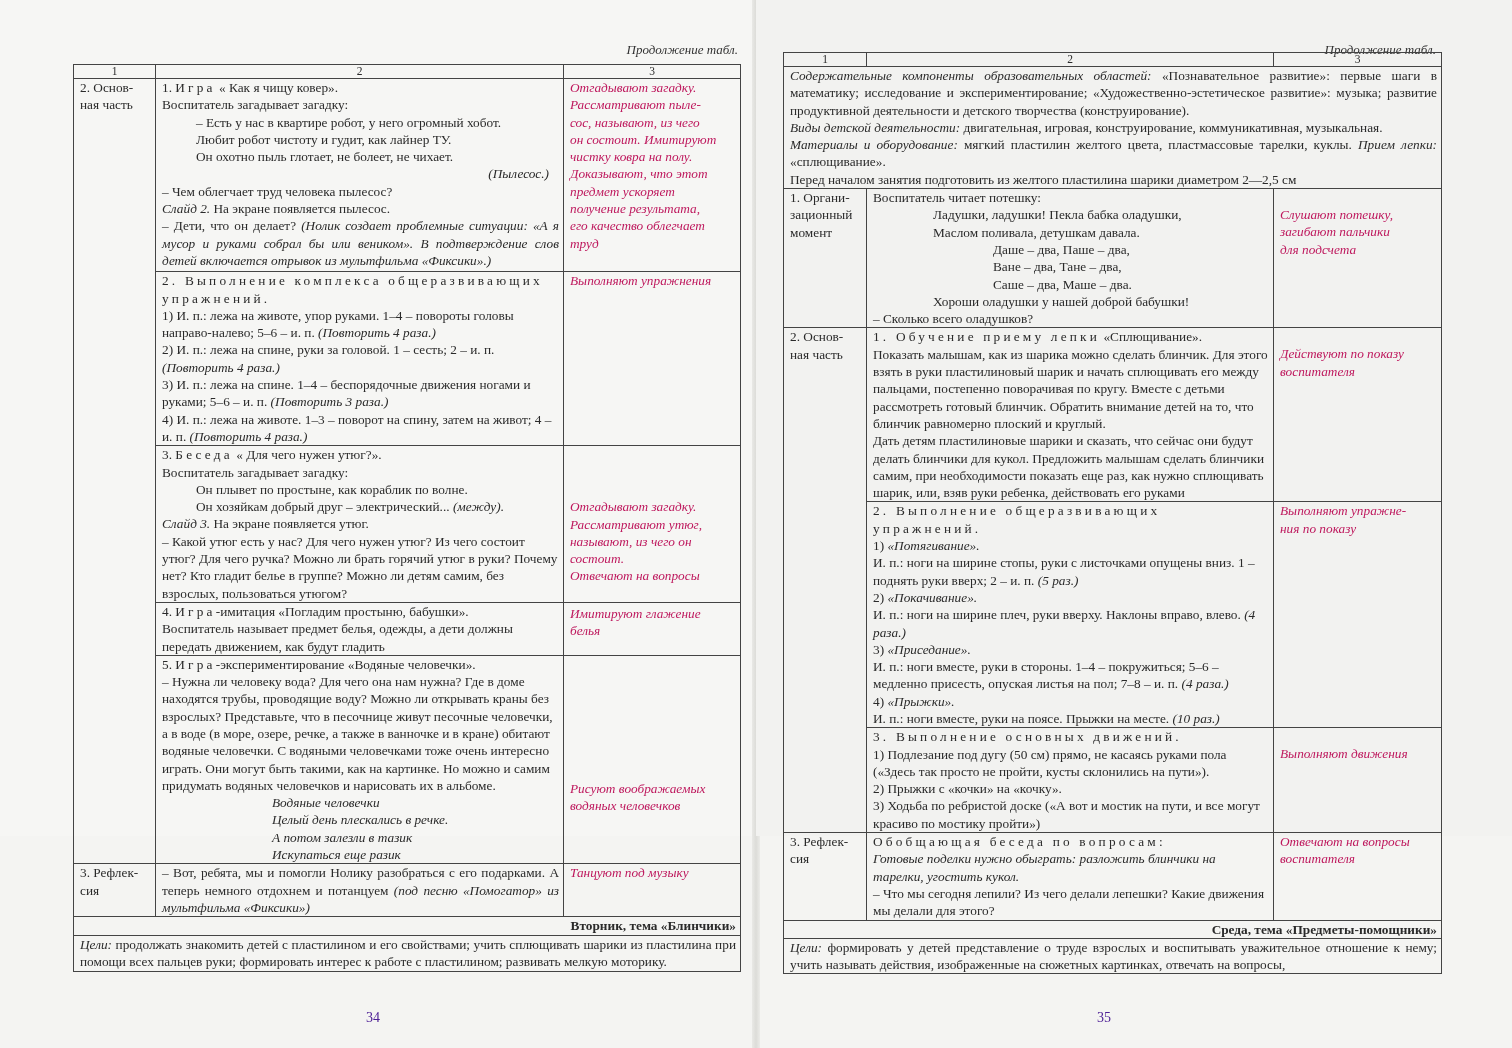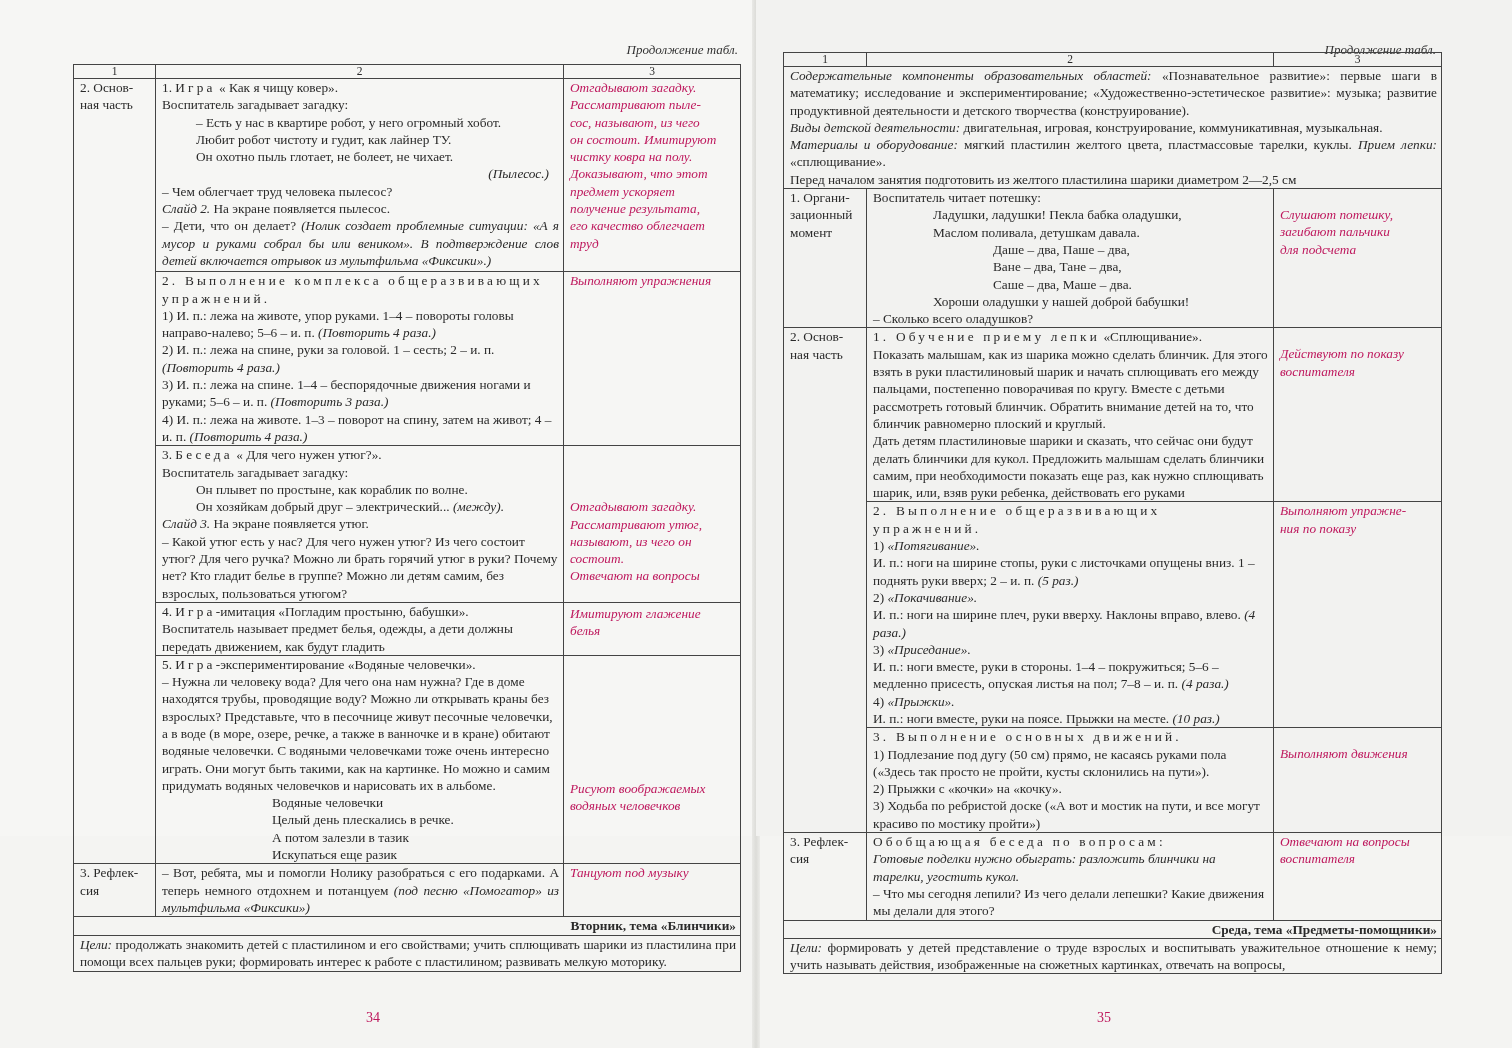--- a/index.html
+++ b/index.html
@@ -10,41 +10,41 @@
     color: #2a2a2a;
   }
   .page { position: absolute; top: 0; height: 836px; }
   .page.left { left: 0; width: 756px; background: #f6f6f4; }
   .page.right { left: 756px; width: 756px; background: #f2f2f0; }
   .gutter { position: absolute; left: 752px; top: 0; width: 8px; height: 1048px;
     background: linear-gradient(to right, #e9e9e6, #dcdcd8, #ebebe8); }
   .cont { position: absolute; top: 42px; font-style: italic; font-size: 13px; color: #333; }
   .page.left .cont { right: 18px; }
   .page.right .cont { right: 76px; }
-  .pnum { position: absolute; top: 1010px; font-size: 14px; color: #be185d; }
+  .pnum { position: absolute; top: 1010px; font-size: 14px; color: #4c1d95; }
   .page.left .pnum { left: 366px; }
   .page.right .pnum { left: 341px; }
 
   table.t {
     position: absolute; border-collapse: collapse; table-layout: fixed;
     font-size: 13.3px; line-height: 17.3px;
   }
   .page.left table.t { left: 73px; top: 64px; width: 667px; }
   .page.right table.t { left: 27px; top: 52px; width: 658px; }
   table.t td {
     border: 1.4px solid #444; vertical-align: top; padding: 0 4px 0 6px;
   }
   table.t tr.hdr td { text-align: center; font-size: 11.5px; line-height: 13px; padding: 0; height: 13px; }
   .sp { letter-spacing: 3.2px; }
   .it { font-style: italic; }
   .b { font-weight: bold; }
   .c { text-align: right; }
   .j { text-align: justify; }
   .ind1 { padding-left: 34px; }
-  .ind2 { padding-left: 110px; }
+  .ind2 { padding-left: 110px; font-style: italic; }
   .ind3 { padding-left: 60px; }
   .ind4 { padding-left: 120px; }
   .r { text-align: right; padding-right: 10px; }
   .line { display: block; }
   .col3 { color: #be185d; font-style: italic; }
 </style>
 </head>
 <body>
 
 <div class="page left">

